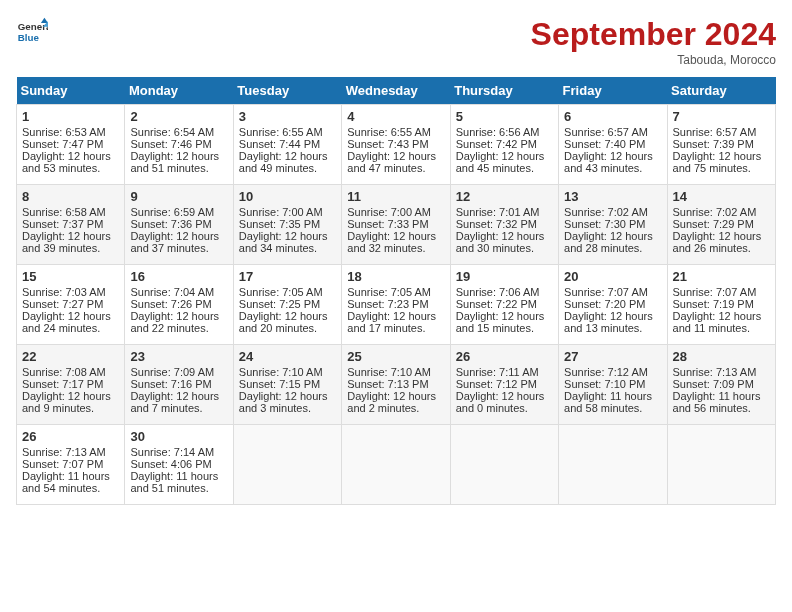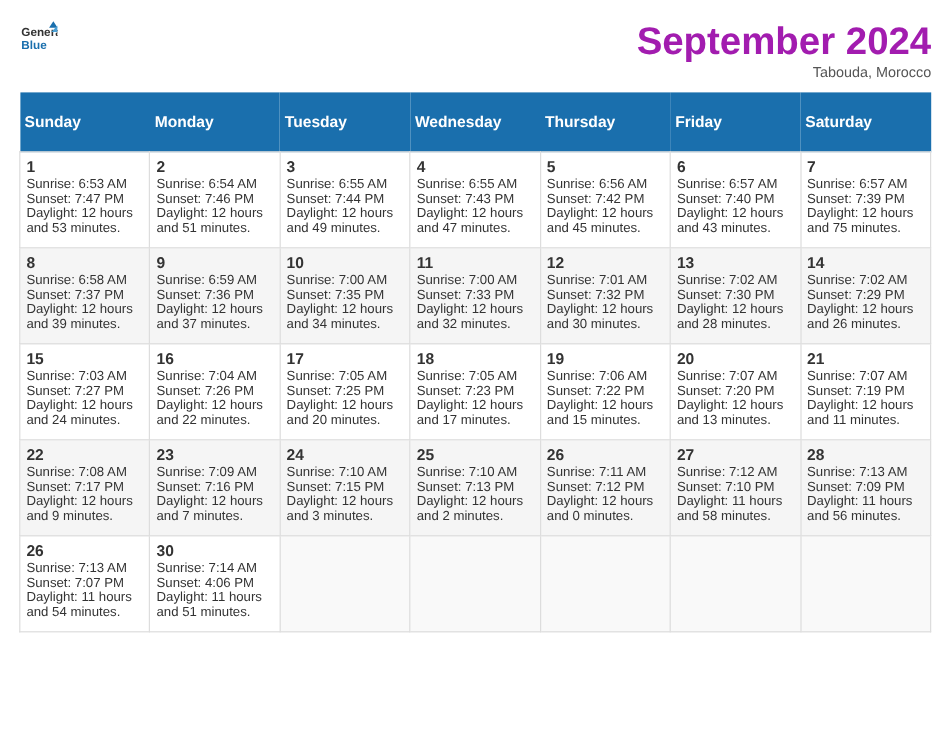--- a/index.html
+++ b/index.html
@@ -24,36 +24,36 @@
     .logo-icon {
       width: 32px;
       height: 32px;
     }
     .title-block {
       text-align: right;
     }
     .month-title {
       font-size: 32px;
       font-weight: bold;
-      color: #a21caf;
+      color: #b91c1c;
       text-align: right;
     }
     .location {
       font-size: 12px;
       color: #555;
     }
     table {
       width: 100%;
       border-collapse: collapse;
       font-size: 11px;
     }
     th {
       background-color: #1a6fad;
       color: white;
-      padding: 17px 4px;
+      padding: 6px 4px;
       text-align: left;
       font-size: 13px;
       font-weight: bold;
     }
     td {
       border: 1px solid #ddd;
       padding: 4px 5px;
       vertical-align: top;
       width: calc(100% / 7);
       height: 80px;

